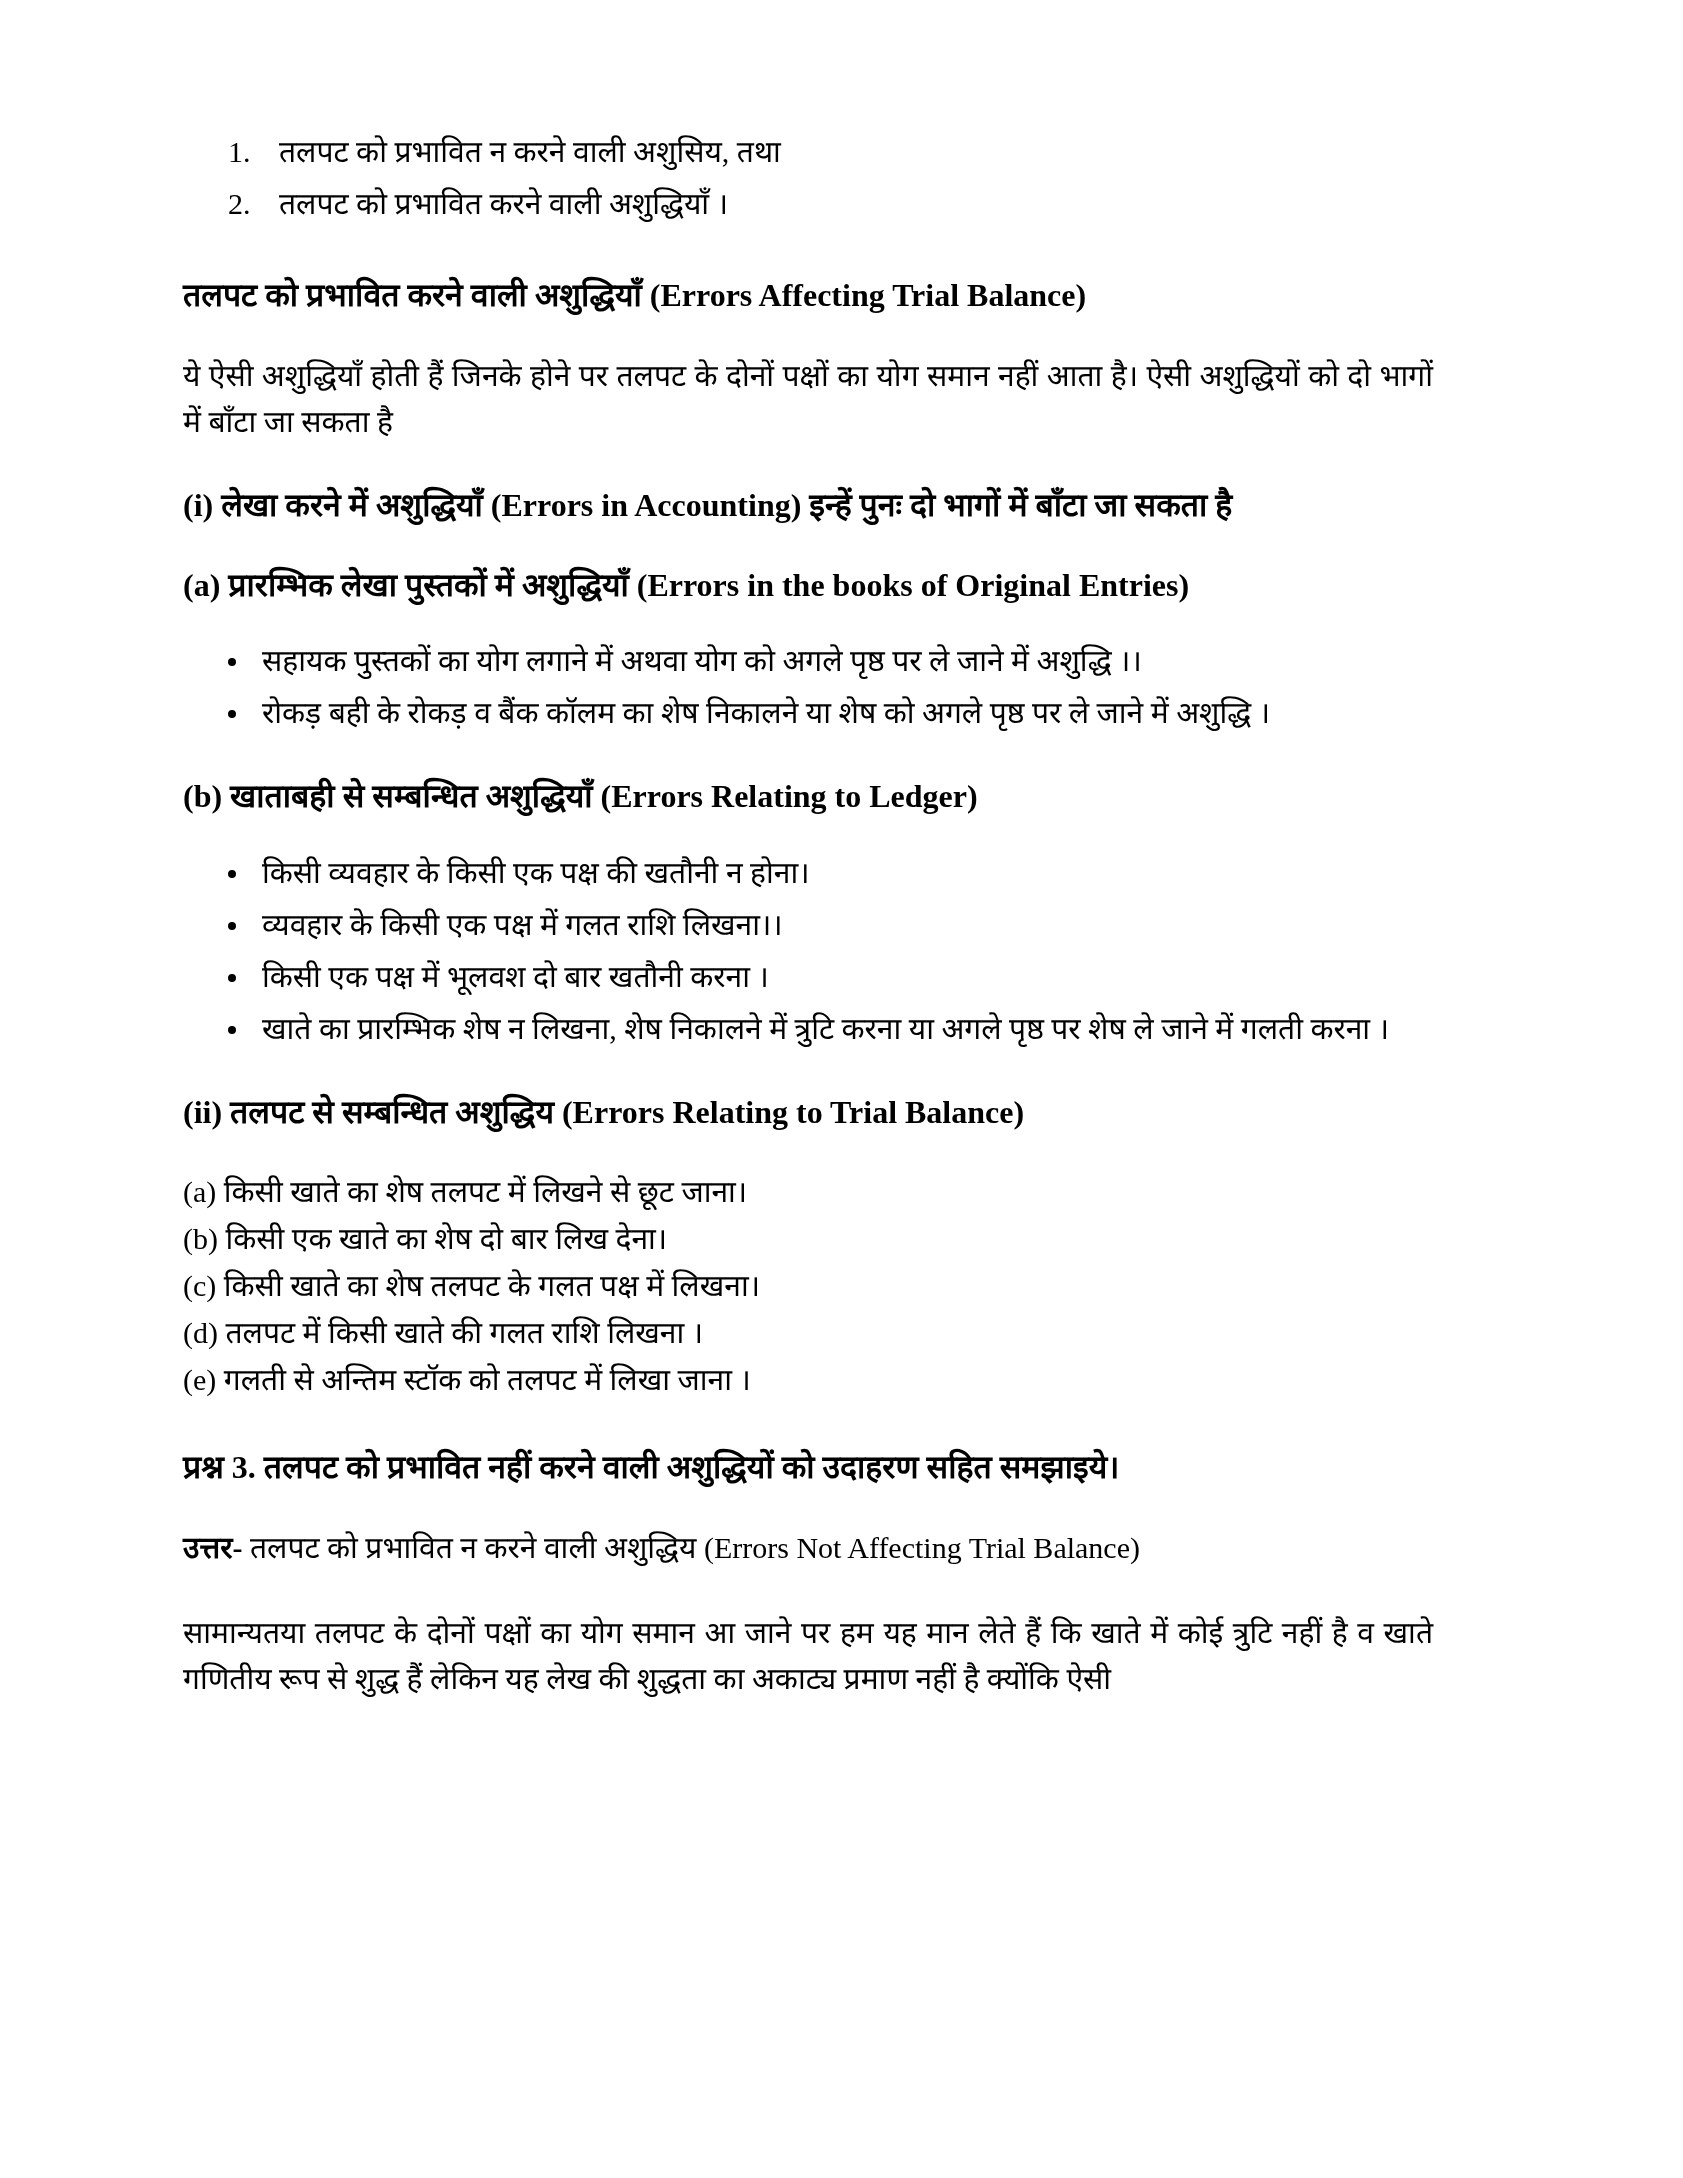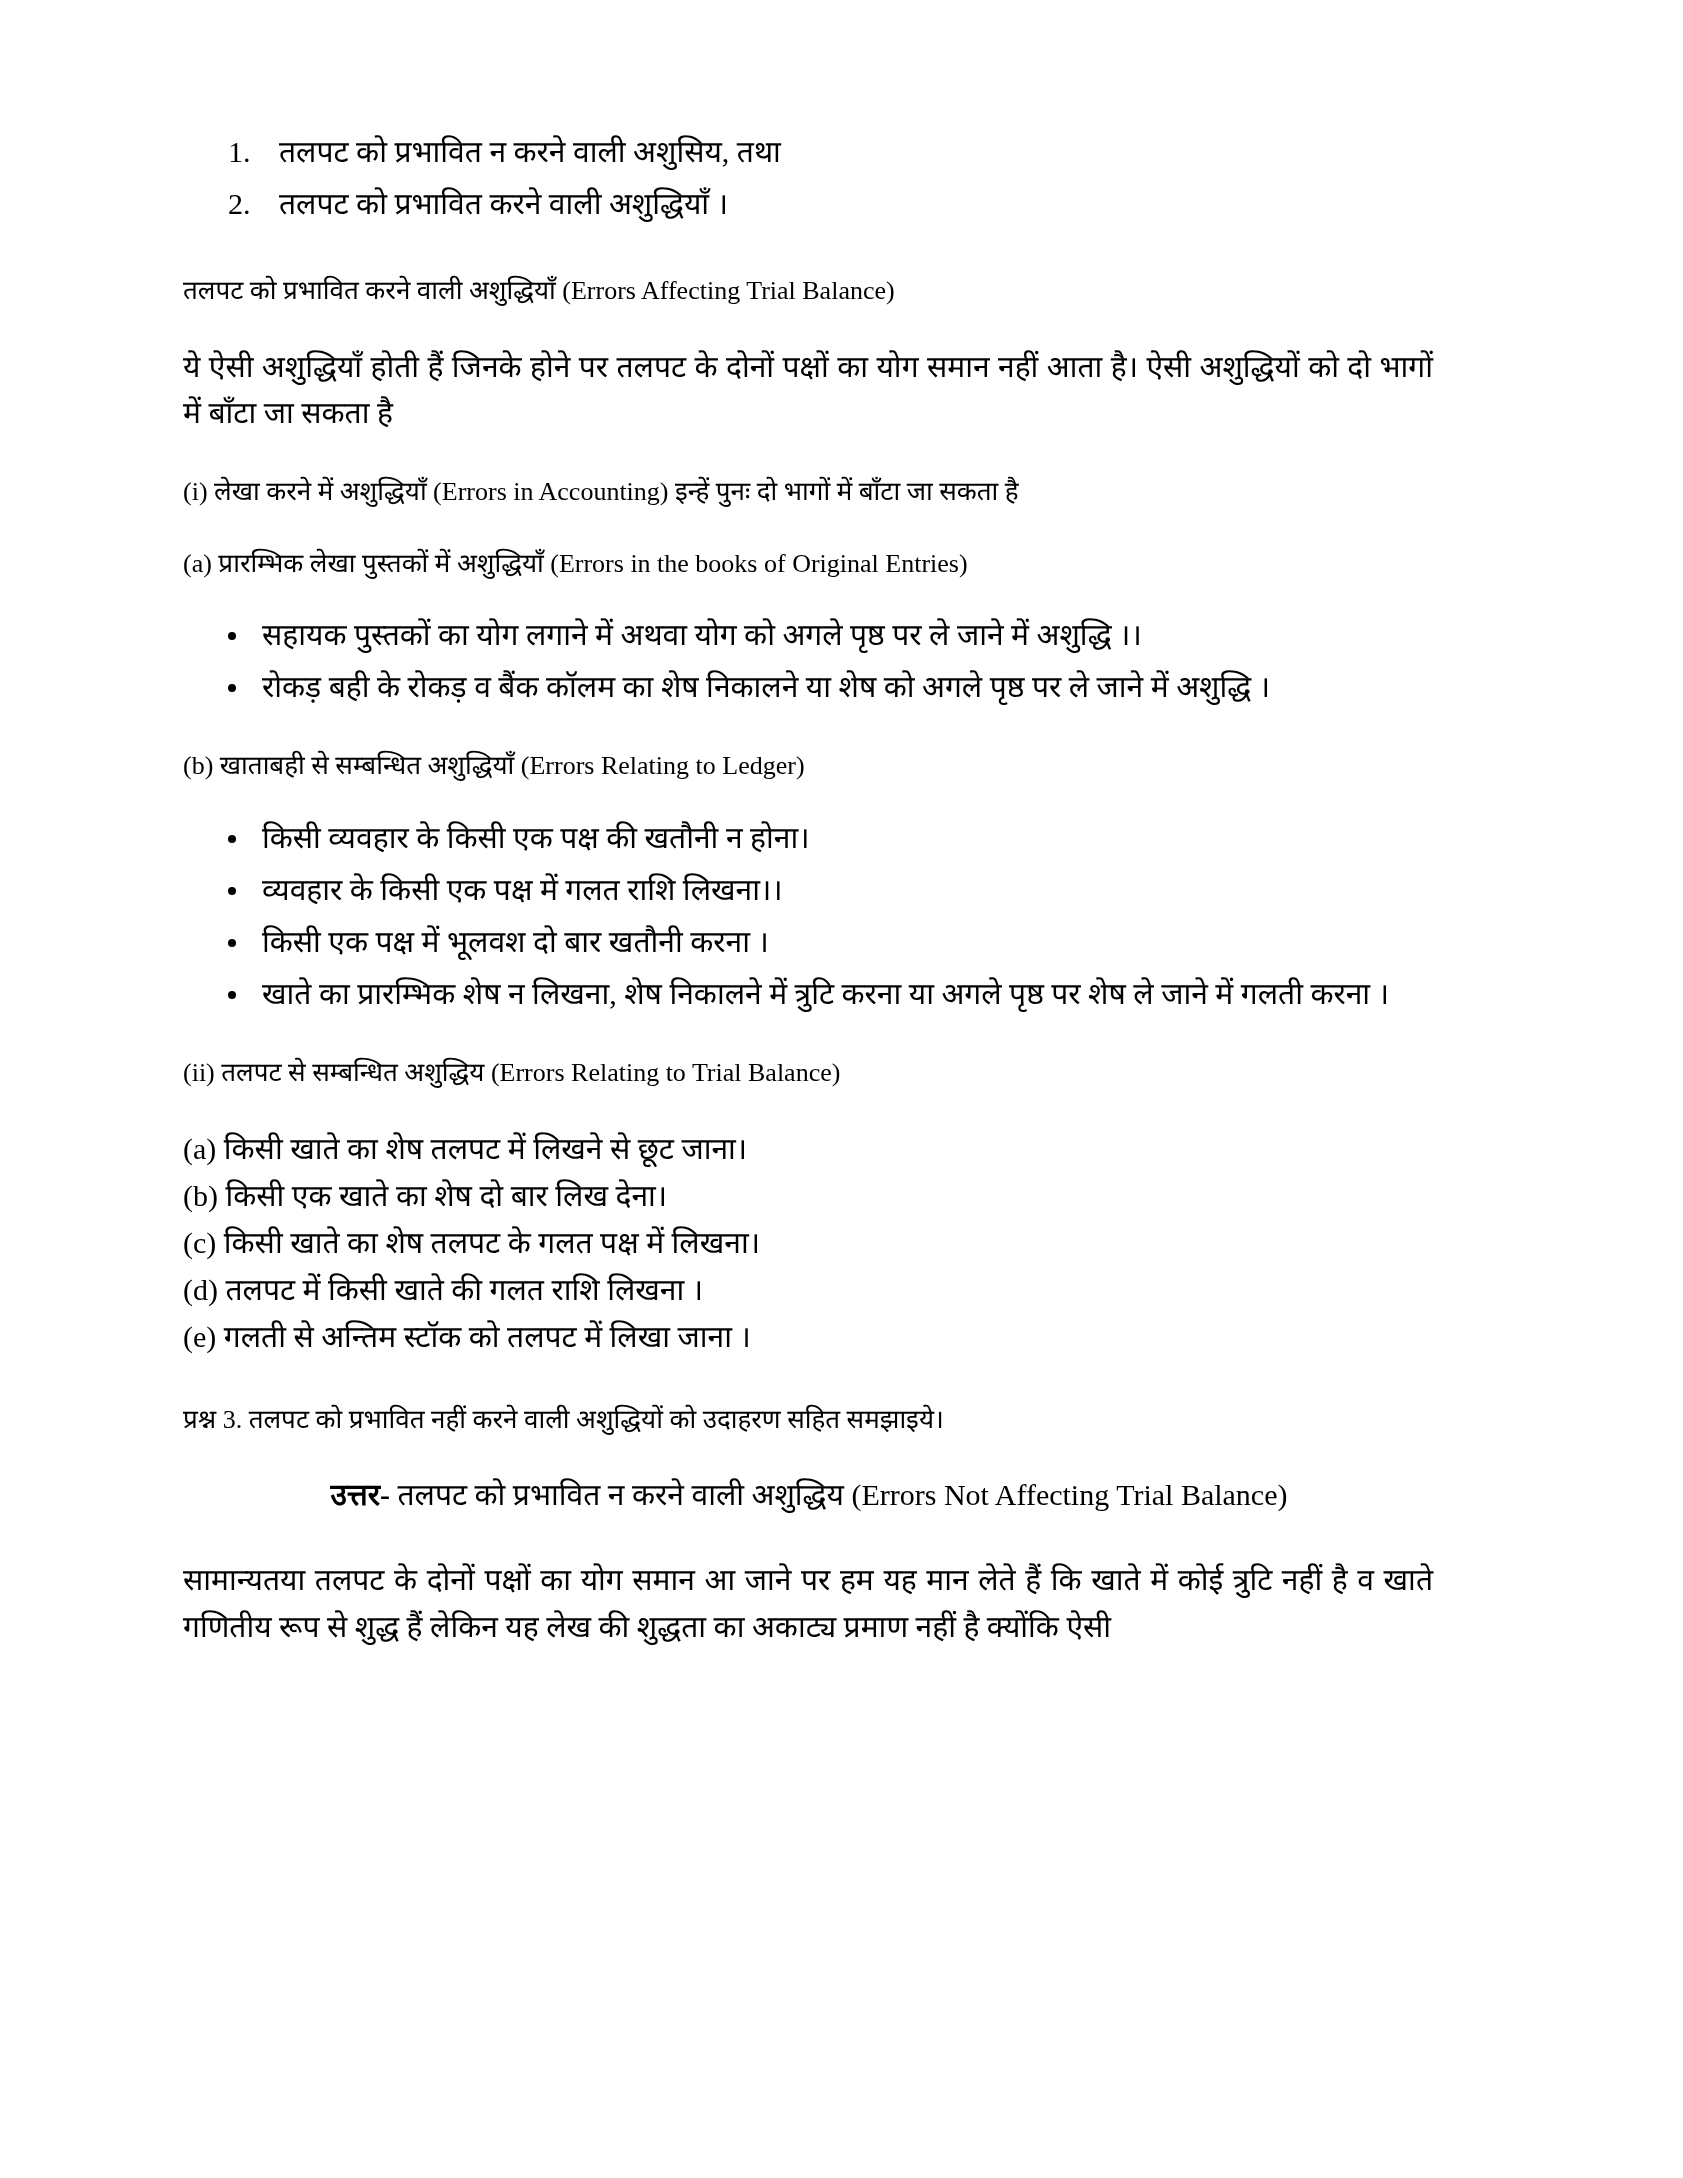--- a/index.html
+++ b/index.html
@@ -42,22 +42,22 @@
     flex: 0 0 auto;
     width: 51px;
     text-align: left;
   }
   .num-list .txt {
     flex: 1 1 auto;
   }
 
   
   .head {
-    font-weight: normal;
-    font-size: 26px;
+    font-weight: bold;
+    font-size: 32px;
     line-height: 1.45;
     margin: 0 0 34px 0;
   }
   .head.tight { margin-bottom: 30px; margin-top: 30px; }
 
   
   p.para {
     margin: 0 2px 36px 0;
     text-align: justify;
     text-justify: inter-word;
@@ -97,21 +97,20 @@
   .let-list li {
     margin: 0 0 2px 0;
     line-height: 1.5;
   }
 
   .strong-inline { font-weight: bold; }
 
   .ans-line {
     margin: 16px 0 40px 0;
     line-height: 1.5;
-    text-align: center;
   }
 </style>
 </head>
 <body>
 
 <div class="page">
   <div class="doc-body">
 
     <ol class="num-list">
       <li>

